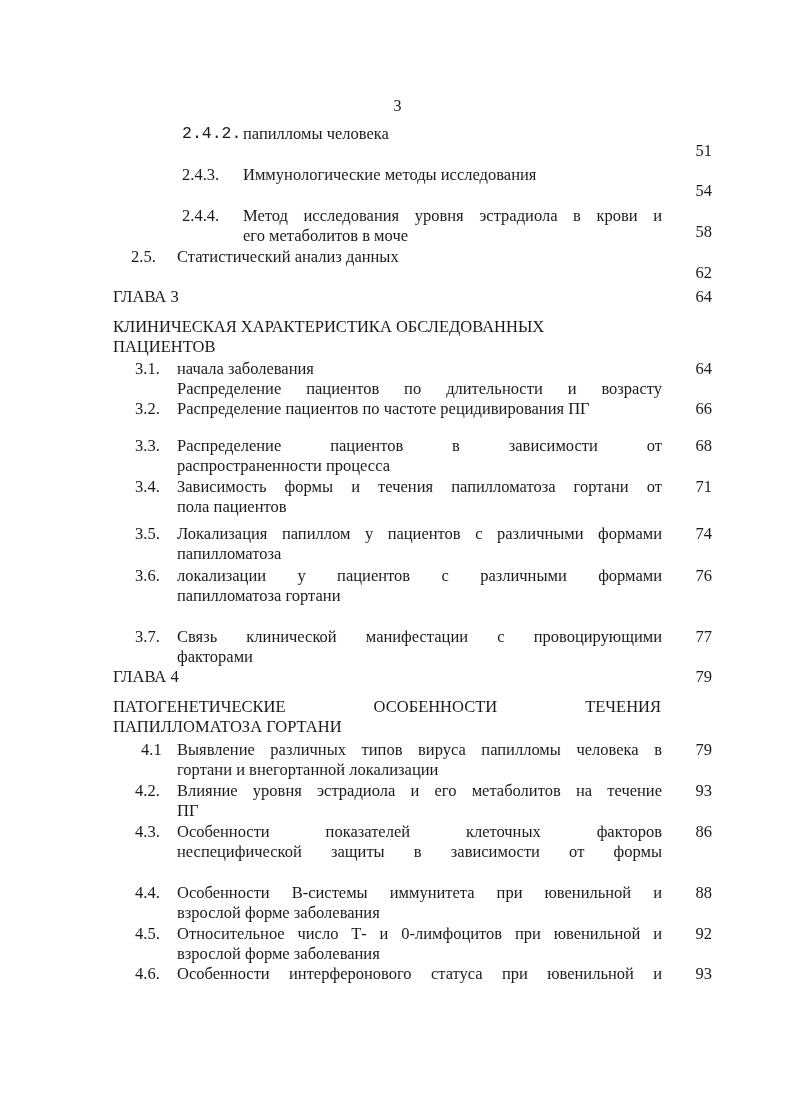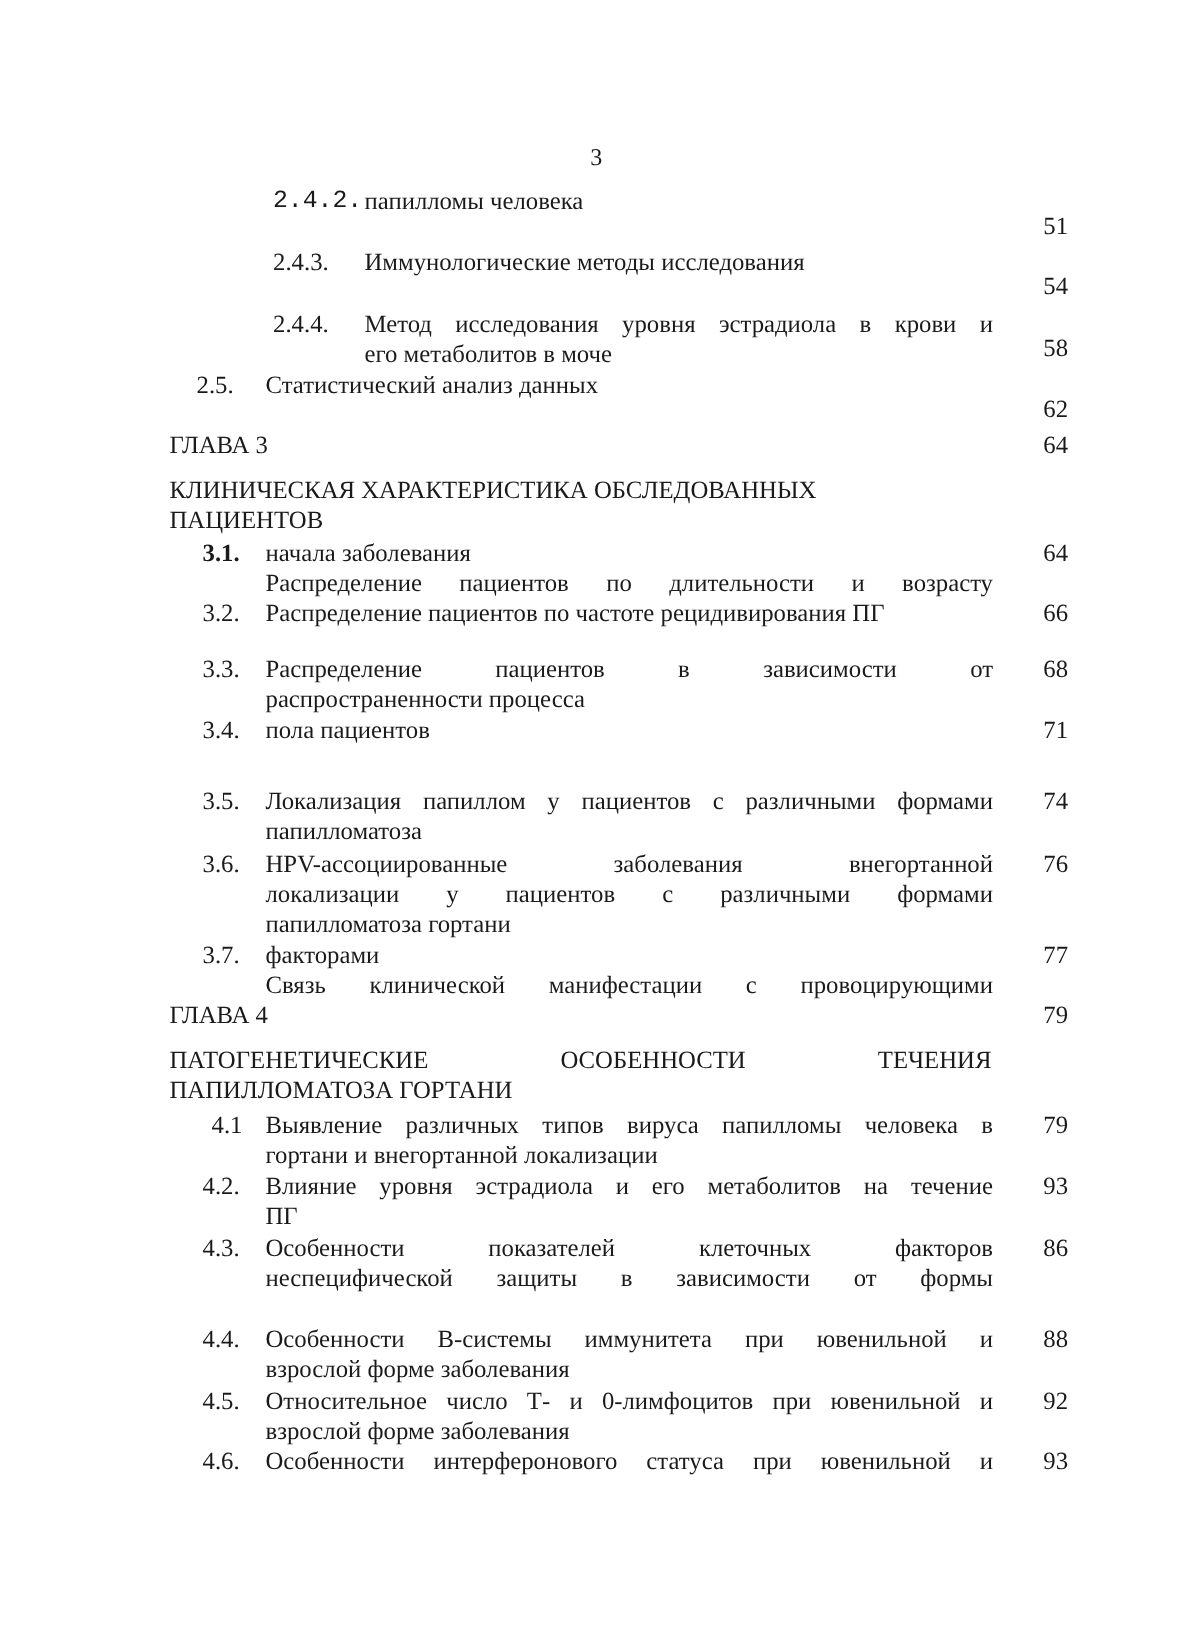--- a/index.html
+++ b/index.html
@@ -56,21 +56,21 @@
   <div>
     <span class="chapter" style="top:287px;">ГЛАВА 3</span>
     <span class="rp" style="top:287px;">64</span>
   </div>
   <div class="chapter-title" style="top:317px;">
     <span class="l">КЛИНИЧЕСКАЯ ХАРАКТЕРИСТИКА ОБСЛЕДОВАННЫХ</span>
     <span class="l">ПАЦИЕНТОВ</span>
   </div>
 
   <div>
-    <span class="entry" style="left:135px; top:359px;font-weight:bold;">3.1.</span>
+    <span class="entry" style="left:135px; top:359px;">3.1.</span>
     <div class="chapter-title" style="left:177px; top:359px; width:485px;">
       <span class="l">начала заболевания</span>
       <span class="l j">Распределение пациентов по длительности и возрасту</span>
     </div>
     <span class="rp" style="top:359px;">64</span>
   </div>
 
   <div>
     <span class="entry" style="left:135px; top:399px;">3.2.</span>
     <div class="chapter-title" style="left:177px; top:399px; width:485px;">
@@ -84,49 +84,49 @@
     <div class="chapter-title" style="left:177px; top:436px; width:485px;">
       <span class="l j">Распределение пациентов в зависимости от</span>
       <span class="l">распространенности процесса</span>
     </div>
     <span class="rp" style="top:436px;">68</span>
   </div>
 
   <div>
     <span class="entry" style="left:135px; top:477px;text-align:center;">3.4.</span>
     <div class="chapter-title" style="left:177px; top:477px; width:485px;">
+      <span class="l j">Зависимость формы и течения папилломатоза гортани от</span>
       <span class="l">пола пациентов</span>
     </div>
     <span class="rp" style="top:477px;">71</span>
   </div>
 
   <div>
     <span class="entry" style="left:135px; top:524px;">3.5.</span>
     <div class="chapter-title" style="left:177px; top:524px; width:485px;">
       <span class="l j">Локализация папиллом у пациентов с различными формами</span>
       <span class="l">папилломатоза</span>
     </div>
     <span class="rp" style="top:524px;">74</span>
   </div>
 
   <div>
     <span class="entry" style="left:135px; top:566px;">3.6.</span>
     <div class="chapter-title" style="left:177px; top:566px; width:485px;">
-      <span class="l j">HPV-ассоциированные заболевания внегортанной</span>
       <span class="l j">локализации у пациентов с различными формами</span>
       <span class="l">папилломатоза гортани</span>
     </div>
     <span class="rp" style="top:566px;">76</span>
   </div>
 
   <div>
     <span class="entry" style="left:135px; top:627px;">3.7.</span>
     <div class="chapter-title" style="left:177px; top:627px; width:485px;">
+      <span class="l j">Связь клинической манифестации с провоцирующими</span>
       <span class="l">факторами</span>
-      <span class="l j">Связь клинической манифестации с провоцирующими</span>
     </div>
     <span class="rp" style="top:627px;">77</span>
   </div>
 
   <div>
     <span class="chapter" style="top:667px;">ГЛАВА 4</span>
     <span class="rp" style="top:667px;">79</span>
   </div>
   <div class="chapter-title" style="top:697px;">
     <span class="l j">ПАТОГЕНЕТИЧЕСКИЕ ОСОБЕННОСТИ ТЕЧЕНИЯ</span>

